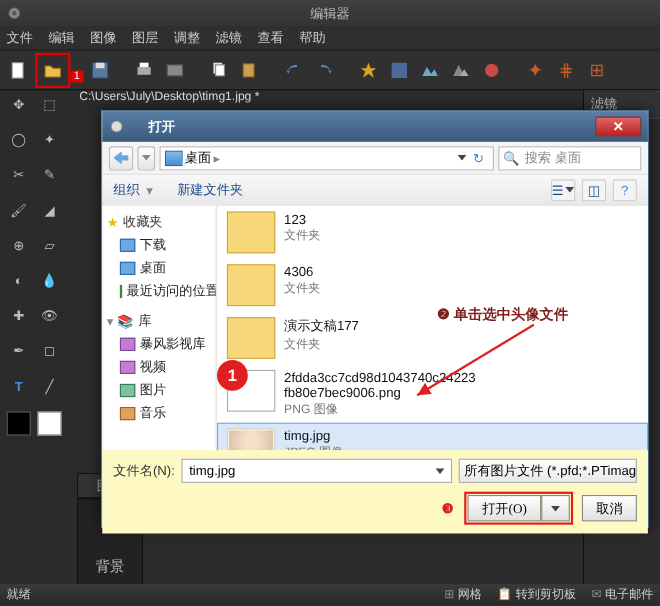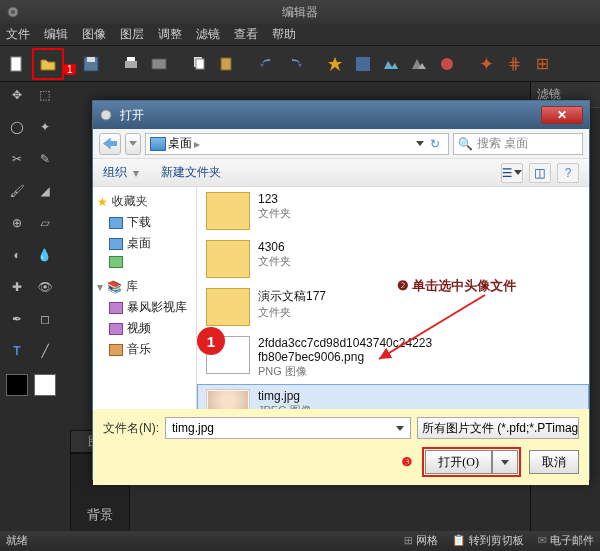--- a/index.html
+++ b/index.html
@@ -242,20 +242,21 @@
     <div class="row">
         <div class="lt" style="color:#4a8ae0;font-weight:bold;">T</div>
         <div class="lt">╱</div>
       </div>
     <div class="row" style="margin-top:8px;">
         <div class="lt" style="background:#000;border:1px solid #666;"></div>
         <div class="lt" style="background:#fff;border:1px solid #666;"></div>
       </div>
   </div>
 
+  <div class="doc-tab">C:\Users\July\Desktop\timg1.jpg *</div>
 
   <div class="right-panel">
     <div class="sect">滤镜</div>
     <div style="padding:6px 6px;display:flex;align-items:center;gap:4px;font-size:11px;color:#ccc;">
       <span style="color:#888;">▸</span>
         <span>光和影</span>
     </div>
   </div>
 
   <div class="layers-panel">
@@ -280,21 +281,21 @@
         <span>电子邮件</span>
       </div>
   </div>
 </div>
 
 <div class="dialog">
   <div class="dlg-title">
     <svg width="14" height="14">
         <circle cx="7" cy="7" r="5" fill="#ddd" stroke="#888"></circle>
       </svg>
-    <span style="margin-left:7px;">打开</span>
+    <span style="margin-left:22px;font-weight:bold;">打开</span>
     <div class="close">✕</div>
   </div>
   <div class="dlg-nav">
     <div class="nav-btn">
         <div class="nav-back"></div>
       </div>
     <div class="nav-btn" style="width:16px;">
         <span class="tri-down" style="border-top-color:#888;"></span>
       </div>
     <div class="breadcrumb">
@@ -331,35 +332,40 @@
         <div class="side-item">
             <span class="ic16 ic-blue"></span>
             <span>下载</span>
           </div>
         <div class="side-item">
             <span class="ic16 ic-blue"></span>
             <span>桌面</span>
           </div>
         <div class="side-item">
             <span class="ic16 ic-green"></span>
+            <span>最近访问的位置</span>
           </div>
       </div>
       <div class="side-group">
         <div class="side-hdr">
             <span style="color:#888;">▾</span>
             <span style="color:#5a8ac8;">📚</span>
             <span>库</span>
           </div>
         <div class="side-item">
             <span class="ic16 ic-vid"></span>
             <span>暴风影视库</span>
           </div>
         <div class="side-item">
             <span class="ic16 ic-vid"></span>
             <span>视频</span>
+          </div>
+        <div class="side-item">
+            <span class="ic16 ic-pic"></span>
+            <span>图片</span>
           </div>
         <div class="side-item">
             <span class="ic16 ic-mus"></span>
             <span>音乐</span>
           </div>
         <div class="side-item"></div>
       </div>
     </div>
     <div class="dlg-list">
       <div class="file-item">

